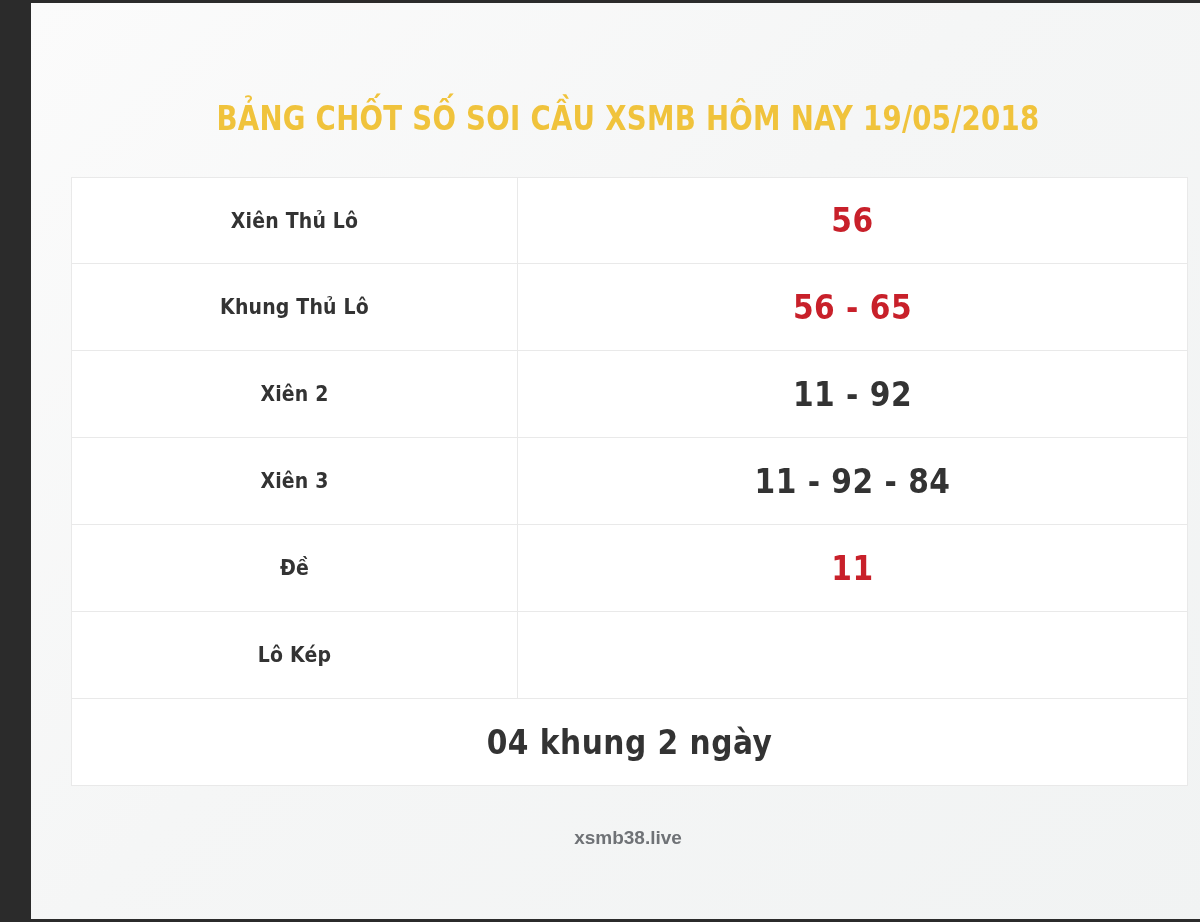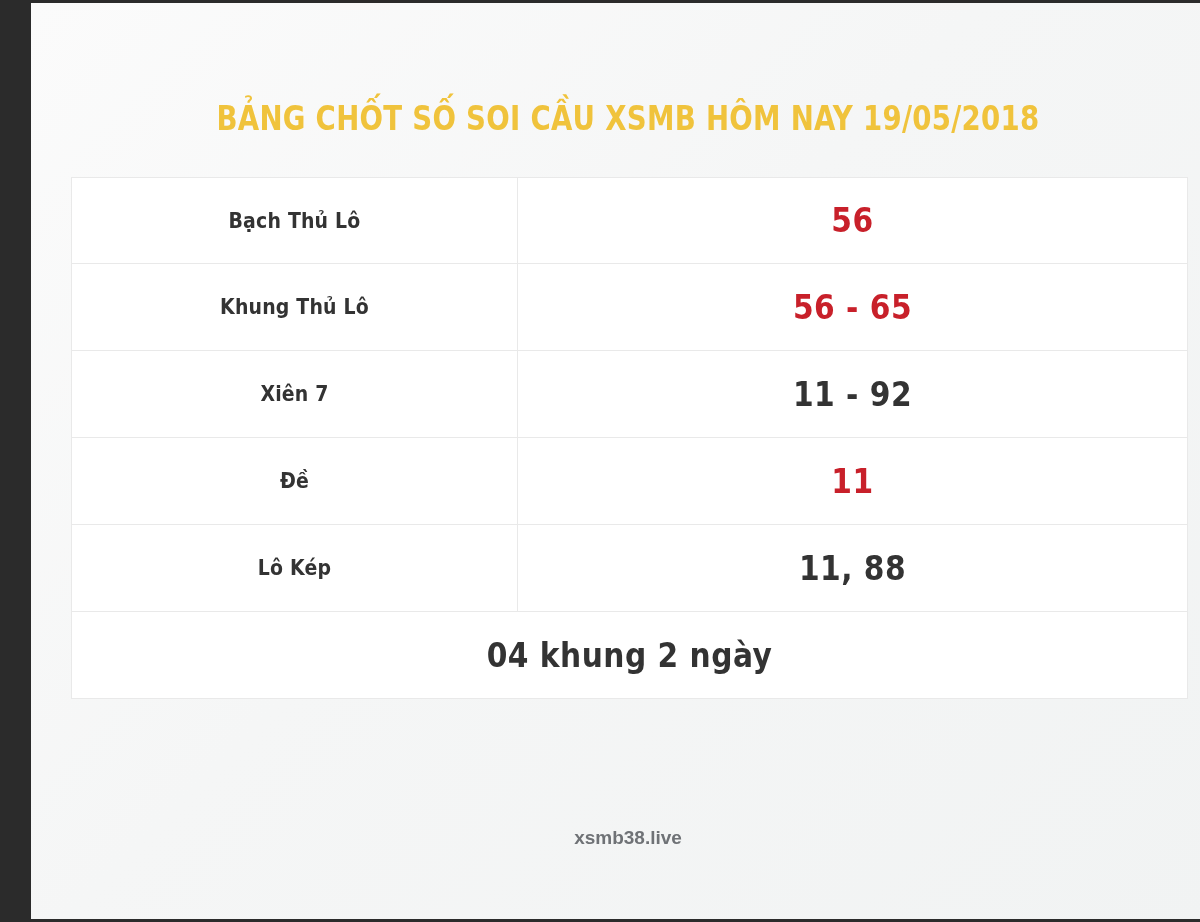--- a/index.html
+++ b/index.html
@@ -103,38 +103,41 @@
 </style>
 </head>
 <body>
 
 <div class="frame">
 
   <div class="page-title">BẢNG CHỐT SỐ SOI CẦU XSMB HÔM NAY 19/05/2018</div>
 
   <div class="board" id="board">
       <div class="board-row first">
-        <div class="cell-label">Bạch Thủ Lô</div>
+        <div class="cell-label">Xiên Thủ Lô</div>
         <div class="cell-value highlight">56</div>
       </div>
       <div class="board-row">
         <div class="cell-label">Khung Thủ Lô</div>
         <div class="cell-value highlight">56 - 65</div>
       </div>
       <div class="board-row">
-        <div class="cell-label">Xiên 7</div>
+        <div class="cell-label">Xiên 2</div>
         <div class="cell-value">11 - 92</div>
+      </div>
+      <div class="board-row">
+        <div class="cell-label">Xiên 3</div>
+        <div class="cell-value">11 - 92 - 84</div>
       </div>
       <div class="board-row">
         <div class="cell-label">Đề</div>
         <div class="cell-value highlight">11</div>
       </div>
       <div class="board-row">
         <div class="cell-label">Lô Kép</div>
-        <div class="cell-value">11, 88</div>
       </div>
       <div class="board-row">
         <div class="cell-value">04 khung 2 ngày</div>
       </div>
     </div>
 
   <div class="site-credit">xsmb38.live</div>
 
 </div>
 

